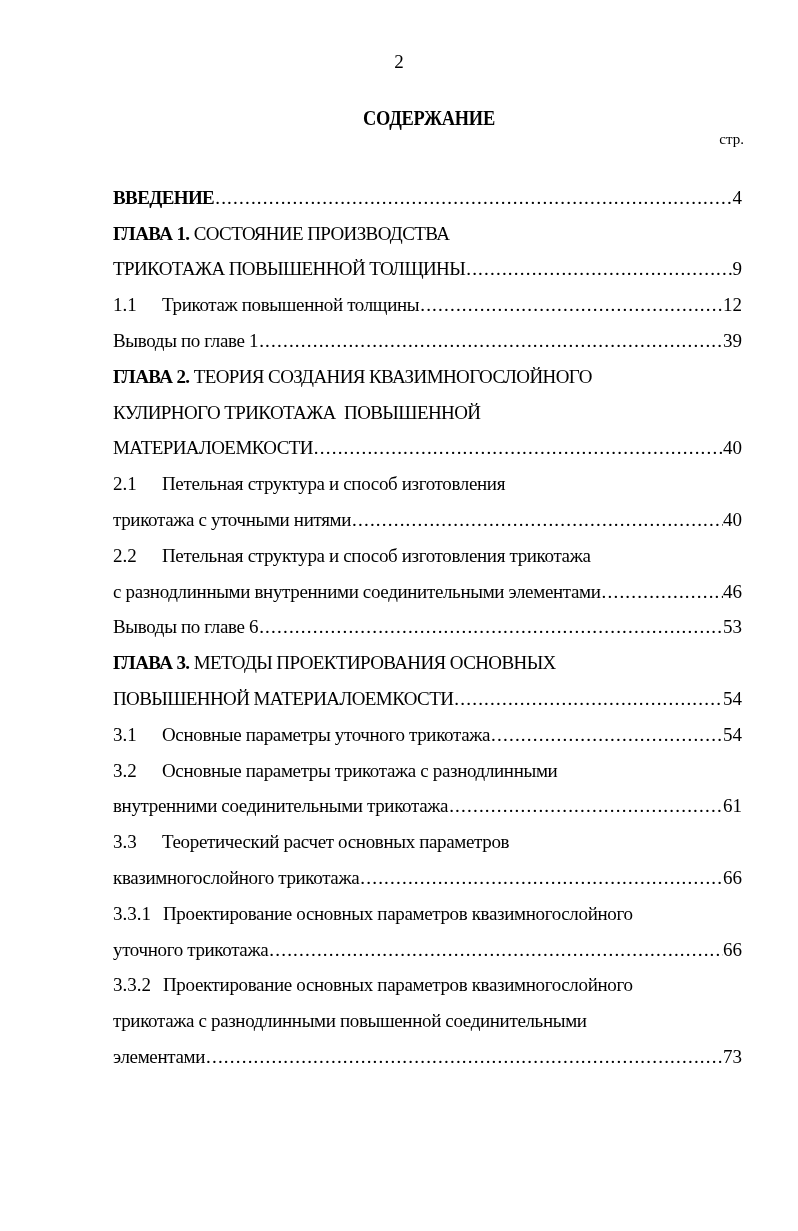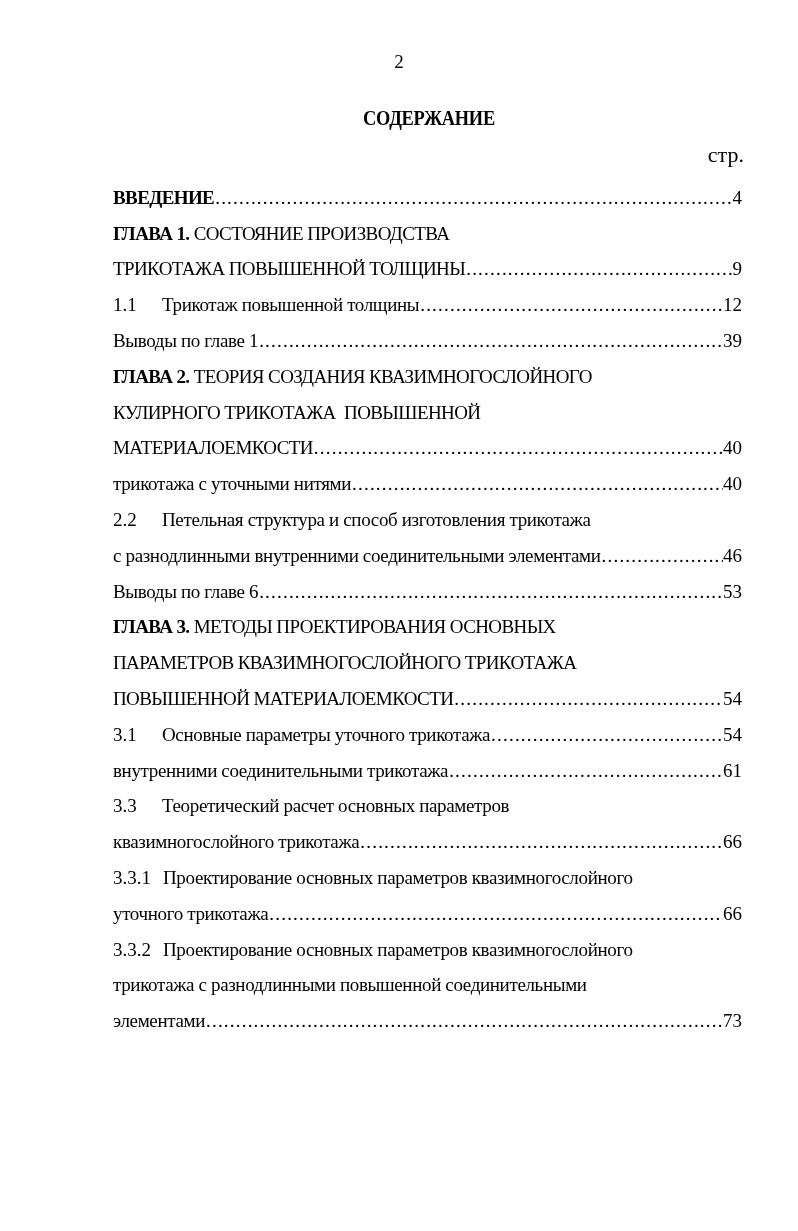--- a/index.html
+++ b/index.html
@@ -32,23 +32,23 @@
       text-align: center;
       font-size: 20px;
       line-height: 28px;
       font-weight: bold;
       letter-spacing: -0.3px;
       transform: scaleX(0.92);
       transform-origin: 429px 0;
     }
     .page-label {
       position: absolute;
-      top: 142px;
+      top: 126px;
       right: 54px;
-      font-size: 22px;
+      font-size: 15px;
       line-height: 26px;
     }
     .toc {
       position: absolute;
       top: 176px;
       left: 113px;
       width: 629px;
       margin: 0;
       padding: 0;
       list-style: none;
@@ -142,20 +142,24 @@
   <li class="toc-line">
     <span class="text caps" style="white-space:pre">КУЛИРНОГО ТРИКОТАЖА  ПОВЫШЕННОЙ</span>
   </li>
 
   <li class="toc-line">
     <span class="text caps">МАТЕРИАЛОЕМКОСТИ</span>
     <span class="leader"></span>
     <span class="pg">40</span>
   </li>
 
+  <li class="toc-line">
+    <span class="num">2.1</span>
+    <span class="text">Петельная структура и способ изготовления</span>
+  </li>
 
   <li class="toc-line">
     <span class="text">трикотажа с уточными нитями</span>
     <span class="leader"></span>
     <span class="pg">40</span>
   </li>
 
   <li class="toc-line">
     <span class="num">2.2</span>
     <span class="text">Петельная структура и способ изготовления трикотажа</span>
@@ -170,37 +174,38 @@
   <li class="toc-line">
     <span class="text">Выводы по главе 6 </span>
     <span class="leader"></span>
     <span class="pg">53</span>
   </li>
 
   <li class="toc-line">
     <span class="text caps"><span class="bold">ГЛАВА 3.</span><span> МЕТОДЫ ПРОЕКТИРОВАНИЯ ОСНОВНЫХ</span></span>
   </li>
 
-  <li class="toc-line">
-    <span class="text caps">ПАРАМЕТРОВ КВАЗИМНОГОСЛОЙНОГО ТРИКОТАЖА</span>
-  </li>
 
   <li class="toc-line">
     <span class="text caps">ПОВЫШЕННОЙ МАТЕРИАЛОЕМКОСТИ</span>
     <span class="leader"></span>
     <span class="pg">54</span>
   </li>
 
   <li class="toc-line">
     <span class="num">3.1</span>
     <span class="text">Основные параметры уточного трикотажа</span>
     <span class="leader"></span>
     <span class="pg">54</span>
   </li>
 
+  <li class="toc-line">
+    <span class="num">3.2</span>
+    <span class="text">Основные параметры трикотажа с разнодлинными</span>
+  </li>
 
   <li class="toc-line">
     <span class="text">внутренними соединительными трикотажа</span>
     <span class="leader"></span>
     <span class="pg">61</span>
   </li>
 
   <li class="toc-line">
     <span class="num">3.3</span>
     <span class="text">Теоретический расчет основных параметров</span>

